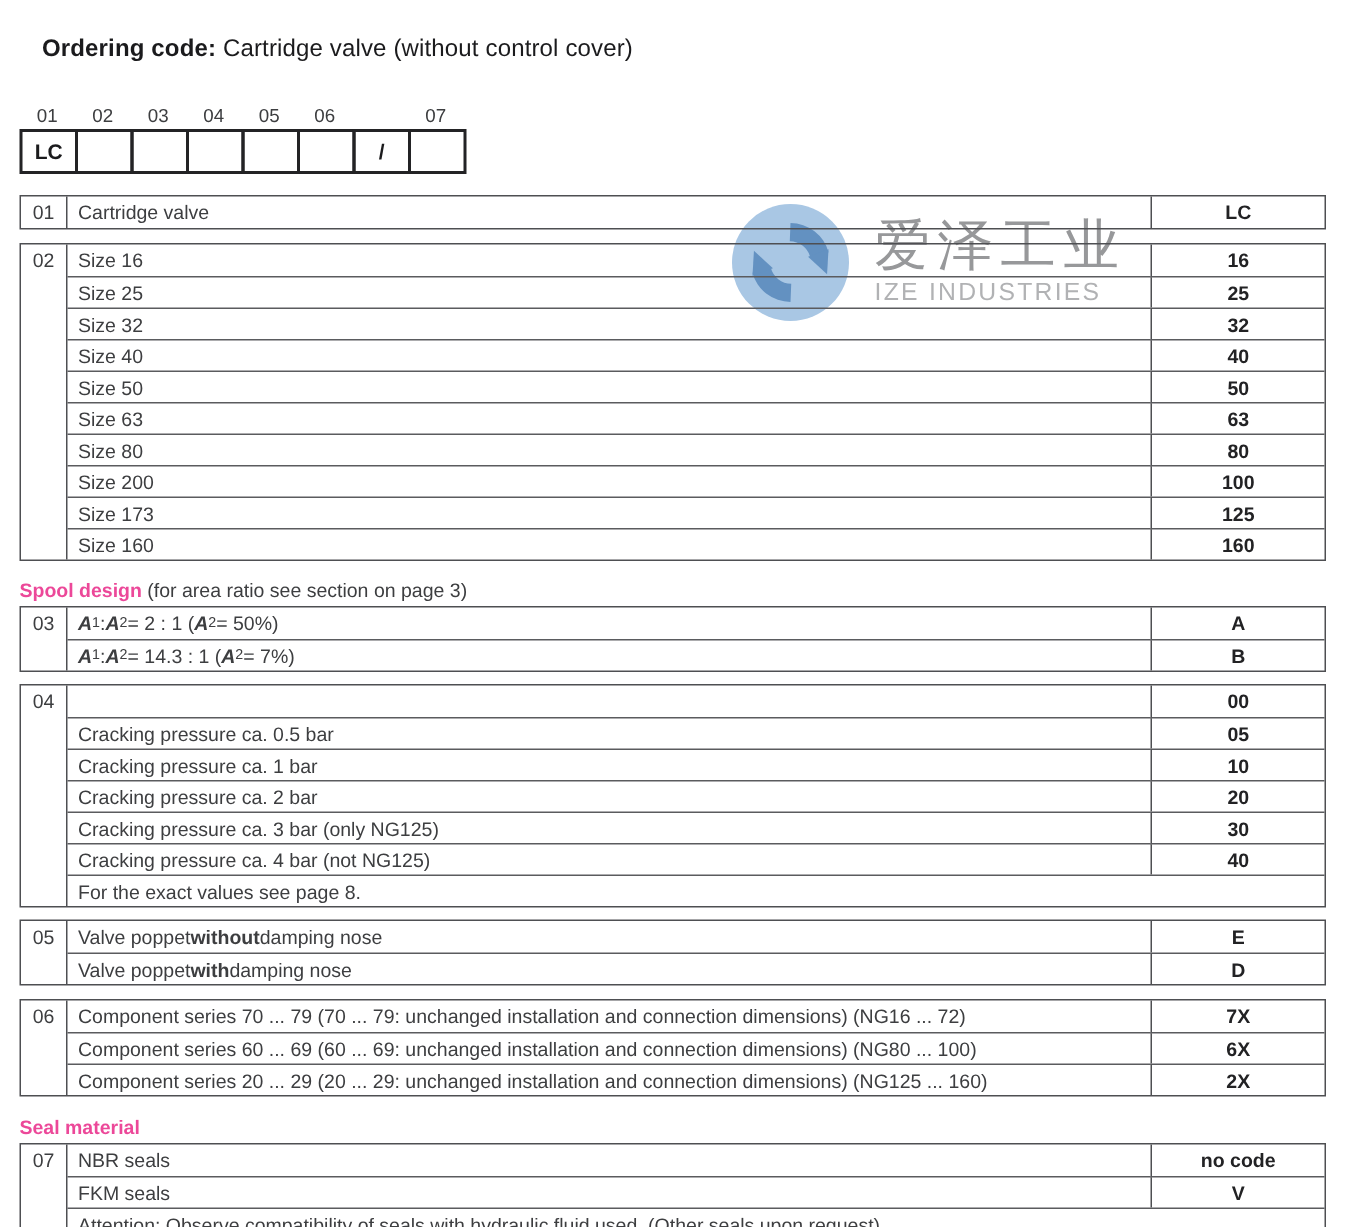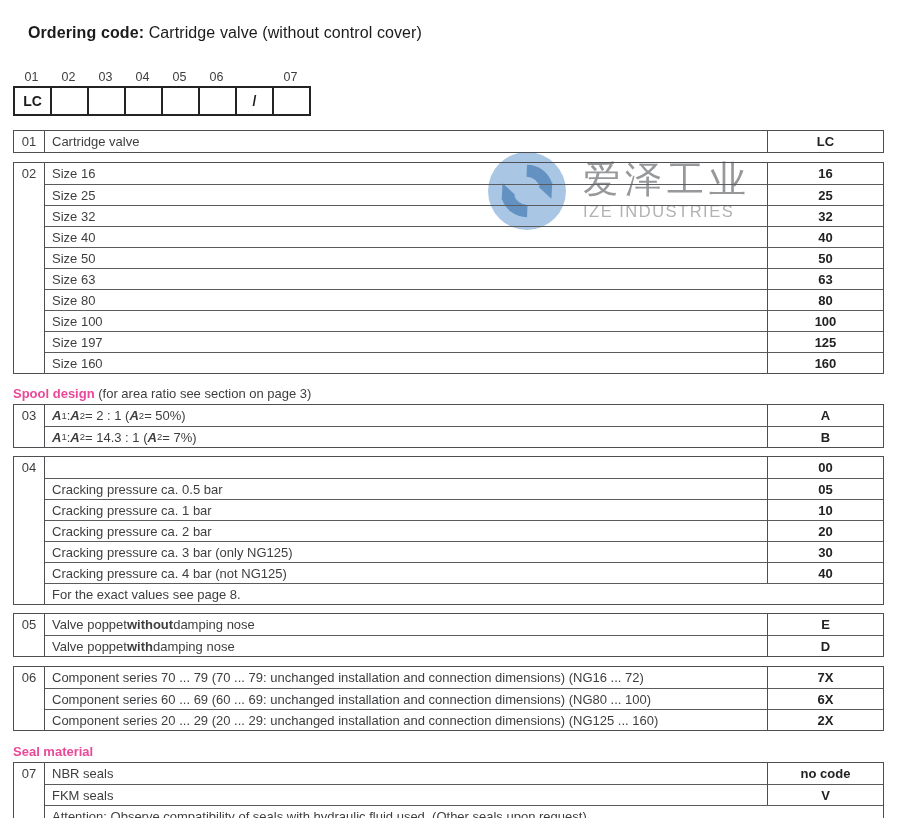--- a/index.html
+++ b/index.html
@@ -27,21 +27,21 @@
   .lbl.full{grid-column:2 / 4;}
   .val{grid-column:3;display:flex;align-items:center;justify-content:center;min-height:21px;
        box-sizing:border-box;border-left:1px solid #4e4f52;font-weight:700;color:#222224;}
   .bt{border-top:1px solid #5a5b5e;}
   .sec-h{font-size:13px;color:#3d3e40;margin:0;}
   .sec-h .b{font-weight:700;color:#ec4899;}
   sub{font-size:9.5px;line-height:0;}
   .ai{font-weight:700;font-style:italic;}
   .b{font-weight:700;}
 
-  .watermark{position:absolute;left:488px;top:152px;z-index:0;display:flex;align-items:flex-start;}
+  .watermark{position:absolute;left:488px;top:136px;z-index:0;display:flex;align-items:flex-start;}
   .wm-logo{width:78px;height:78px;display:block;}
   .wm-text{margin-left:17px;}
   .wm-cn{font-size:37px;line-height:1;color:#97989a;letter-spacing:5px;margin-top:9px;
          font-family:"DejaVu Sans",sans-serif;}
   .wm-en{font-size:16.5px;color:#b1b2b4;letter-spacing:1.5px;margin-top:4px;}
 </style>
 </head>
 <body>
 
 <div class="watermark">
@@ -100,23 +100,23 @@
     <div class="lbl bt">Size 32</div>
       <div class="val bt">32</div>
     <div class="lbl bt">Size 40</div>
       <div class="val bt">40</div>
     <div class="lbl bt">Size 50</div>
       <div class="val bt">50</div>
     <div class="lbl bt">Size 63</div>
       <div class="val bt">63</div>
     <div class="lbl bt">Size 80</div>
       <div class="val bt">80</div>
-    <div class="lbl bt">Size 100</div>
+    <div class="lbl bt">Size 200</div>
       <div class="val bt">100</div>
-    <div class="lbl bt">Size 197</div>
+    <div class="lbl bt">Size 173</div>
       <div class="val bt">125</div>
     <div class="lbl bt">Size 160</div>
       <div class="val bt">160</div>
   </div>
 
   <div class="sec-h" style="margin-top:12px"><span class="b">Spool design</span><span> (for area ratio see section on page 3)</span></div>
 
   <div class="tbl" style="margin-top:3px">
     <div class="num" style="grid-row:1 / span 2">03</div>
     <div class="lbl">

